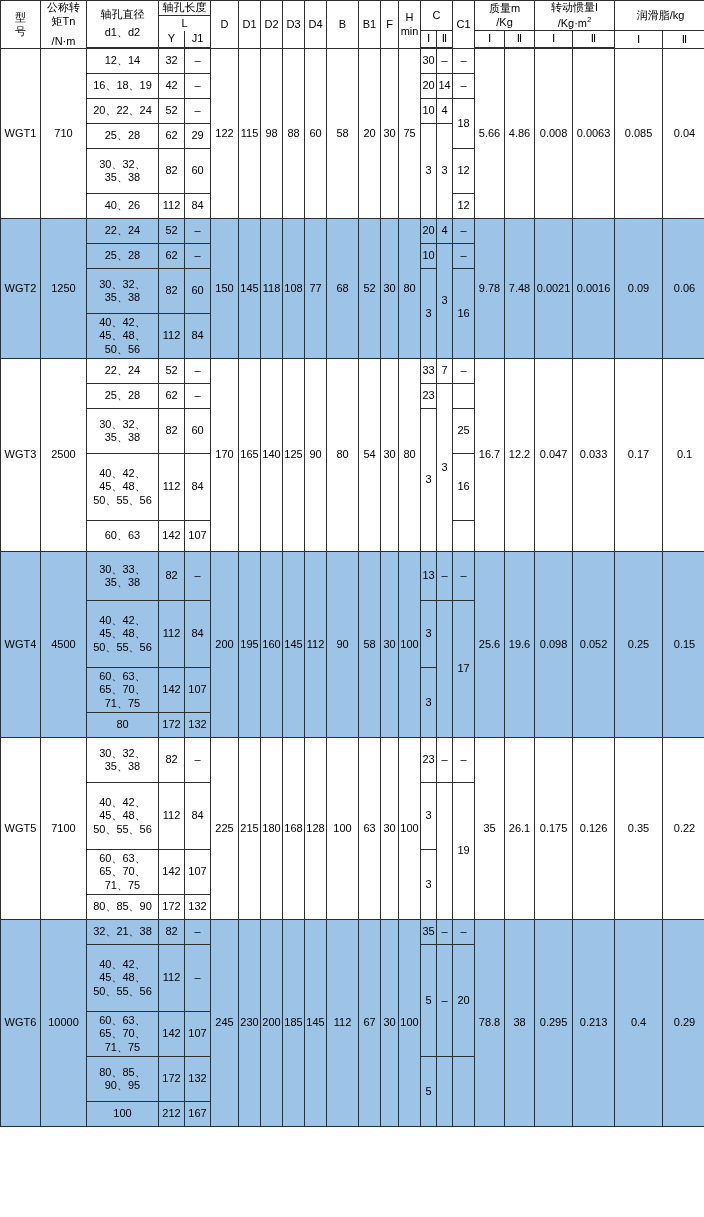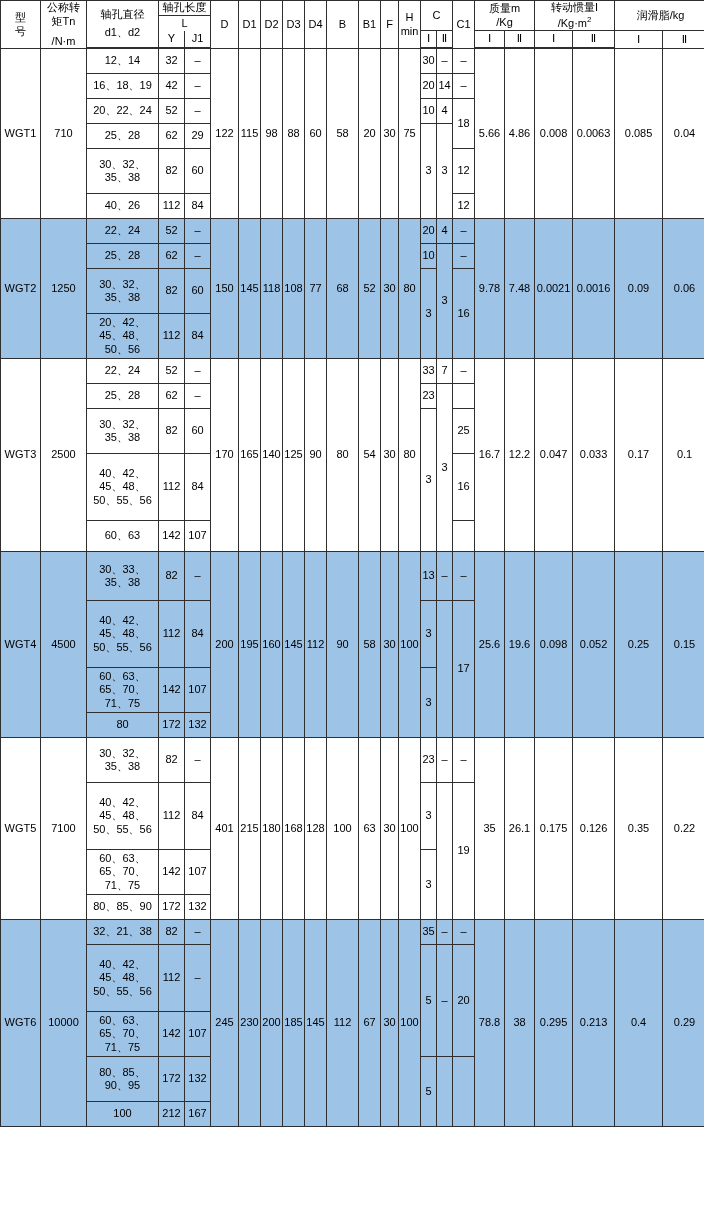--- a/index.html
+++ b/index.html
@@ -222,21 +222,21 @@
     <td>–</td>
   </tr>
   <tr class="blue">
     <td style="height:44px">30、32、35、38</td>
     <td>82</td>
     <td>60</td>
     <td rowspan="2">3</td>
     <td rowspan="2">16</td>
   </tr>
   <tr class="blue">
-    <td style="height:44px">20、42、45、48、50、56</td>
+    <td style="height:44px">40、42、45、48、50、56</td>
     <td>112</td>
     <td>84</td>
   </tr>
 
   <tr class="white">
     <td rowspan="5">WGT3</td>
     <td rowspan="5">2500</td>
     <td style="height:24px">22、24</td>
     <td>52</td>
     <td>–</td>
@@ -331,21 +331,21 @@
     <td>172</td>
     <td>132</td>
   </tr>
 
   <tr class="white">
     <td rowspan="4">WGT5</td>
     <td rowspan="4">7100</td>
     <td style="height:44px">30、32、35、38</td>
     <td>82</td>
     <td>–</td>
-    <td rowspan="4">401</td>
+    <td rowspan="4">225</td>
     <td rowspan="4">215</td>
     <td rowspan="4">180</td>
     <td rowspan="4">168</td>
     <td rowspan="4">128</td>
     <td rowspan="4">100</td>
     <td rowspan="4">63</td>
     <td rowspan="4">30</td>
     <td rowspan="4">100</td>
     <td>23</td>
     <td>–</td>

